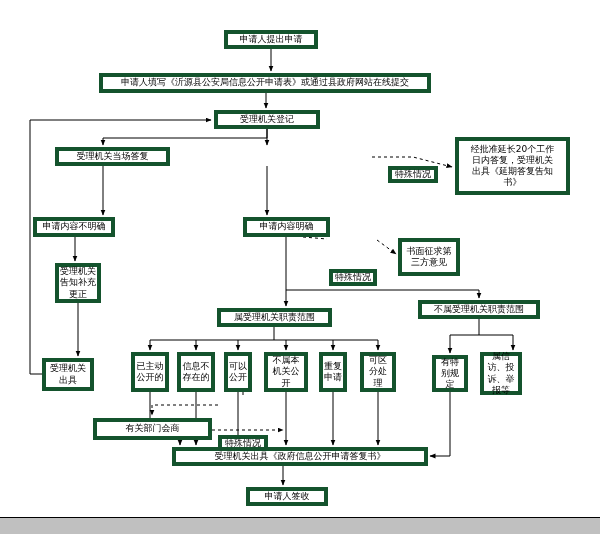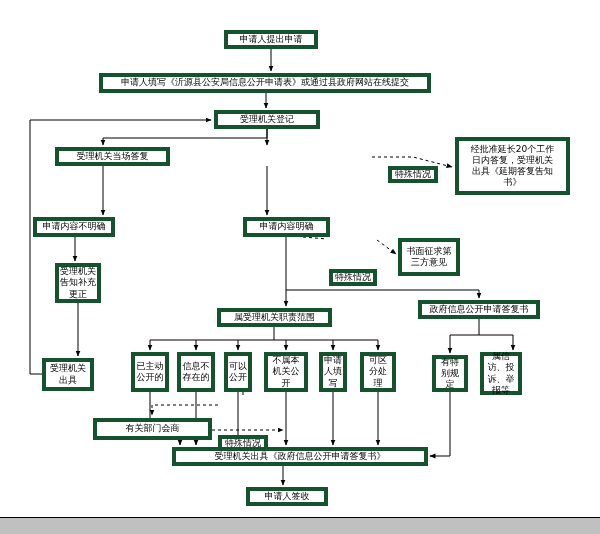--- a/index.html
+++ b/index.html
@@ -81,27 +81,27 @@
   <div class="node" style="left:214px;top:110px;width:106px;height:19px">受理机关登记</div>
   <div class="node small" style="left:388px;top:128px;width:50px;height:17px">特殊情况</div>
   <div class="node" style="left:55px;top:147px;width:115px;height:19px">受理机关当场答复</div>
   <div class="node" style="left:455px;top:137px;width:115px;height:58px;padding:10px">经批准延长20个工作日内答复，受理机关出具《延期答复告知书》</div>
   <div class="node" style="left:33px;top:217px;width:82px;height:20px">申请内容不明确</div>
   <div class="node" style="left:243px;top:217px;width:87px;height:20px">申请内容明确</div>
   <div class="node small" style="left:329px;top:231px;width:48px;height:17px">特殊情况</div>
   <div class="node" style="left:398px;top:238px;width:62px;height:38px">书面征求第三方意见</div>
   <div class="node" style="left:55px;top:263px;width:46px;height:40px">受理机关告知补充更正</div>
   <div class="node" style="left:217px;top:308px;width:115px;height:19px">属受理机关职责范围</div>
-  <div class="node" style="left:418px;top:300px;width:122px;height:19px">政府信息公开申请答复书</div>
+  <div class="node" style="left:418px;top:300px;width:122px;height:19px">不属受理机关职责范围</div>
   <div class="node" style="left:42px;top:358px;width:52px;height:33px">受理机关出具</div>
   <div class="node" style="left:177px;top:352px;width:38px;height:40px">信息不存在的</div>
   <div class="node" style="left:131px;top:352px;width:38px;height:40px">已主动公开的</div>
   <div class="node" style="left:224px;top:352px;width:28px;height:40px">可以公开</div>
   <div class="node" style="left:264px;top:352px;width:44px;height:40px">不属本机关公开</div>
-  <div class="node" style="left:319px;top:352px;width:28px;height:40px">申请人填写</div>
+  <div class="node" style="left:319px;top:352px;width:28px;height:40px">重复申请</div>
   <div class="node" style="left:360px;top:352px;width:36px;height:40px">可区分处理</div>
   <div class="node" style="left:432px;top:355px;width:36px;height:37px">有特别规定</div>
   <div class="node" style="left:480px;top:352px;width:42px;height:43px">属信访、投诉、举报等</div>
   <div class="node small" style="left:218px;top:397px;width:50px;height:17px">特殊情况</div>
   <div class="node" style="left:93px;top:418px;width:119px;height:22px">有关部门会商</div>
   <div class="node" style="left:172px;top:447px;width:256px;height:19px">受理机关出具《政府信息公开申请答复书》</div>
   <div class="node" style="left:246px;top:487px;width:82px;height:19px">申请人签收</div>
 
   <div class="bottom-line"></div>
   <div class="bottom-bar"></div>

